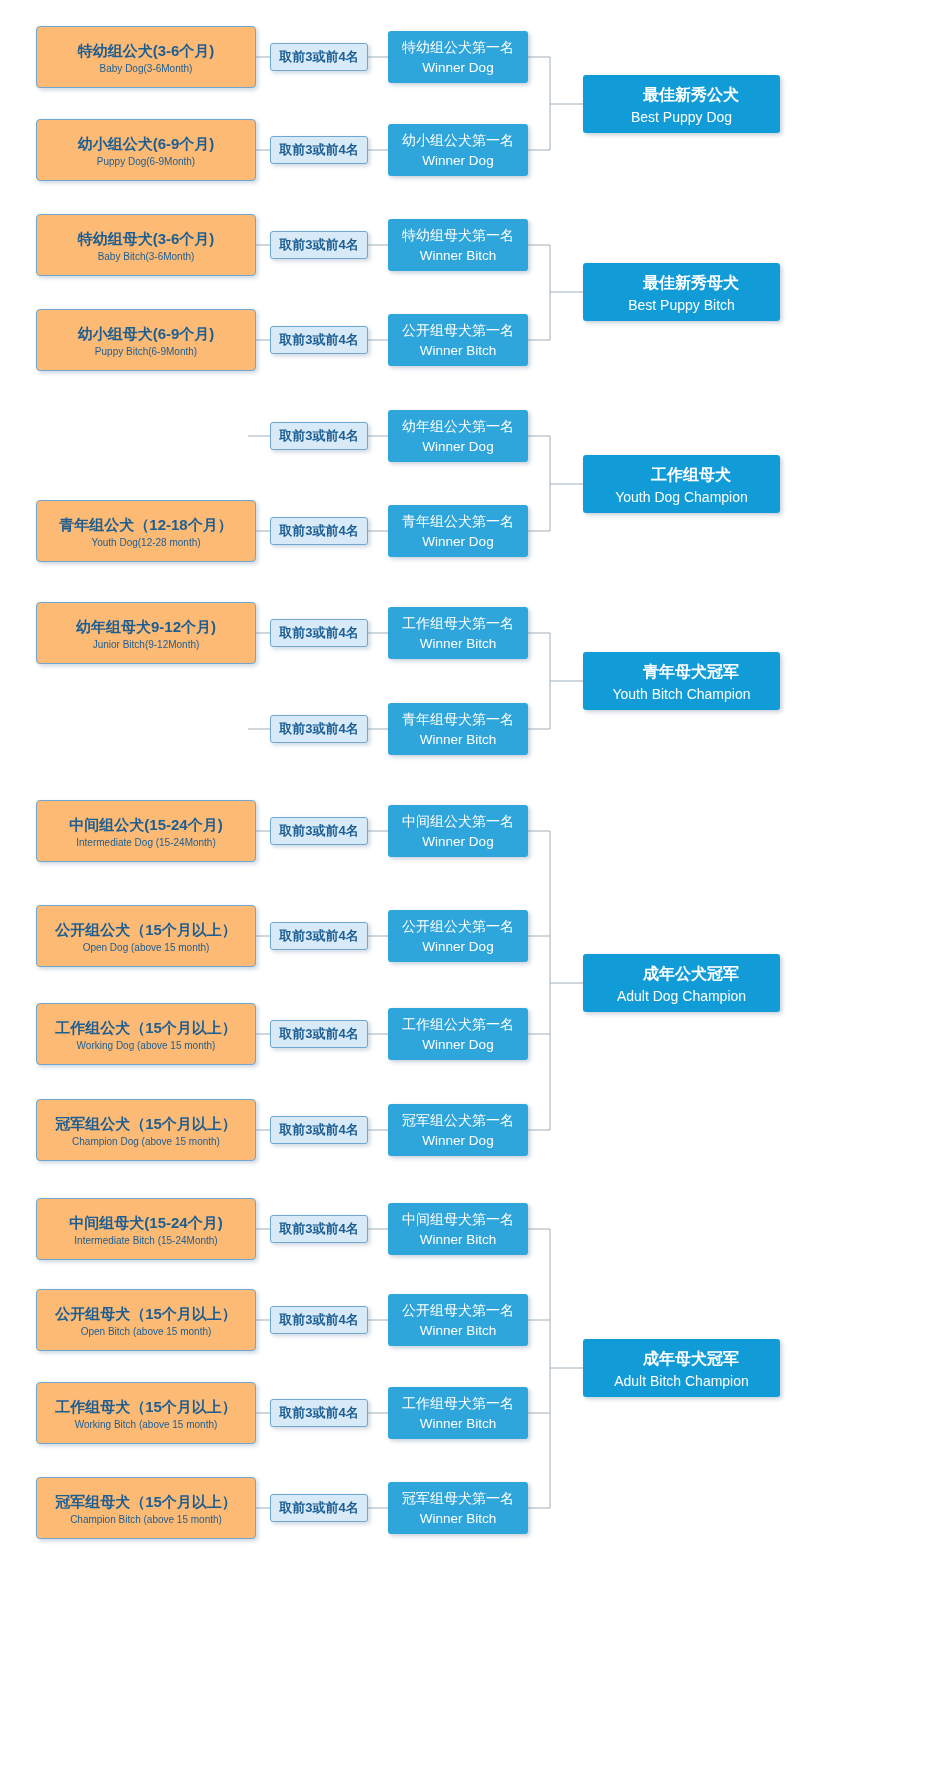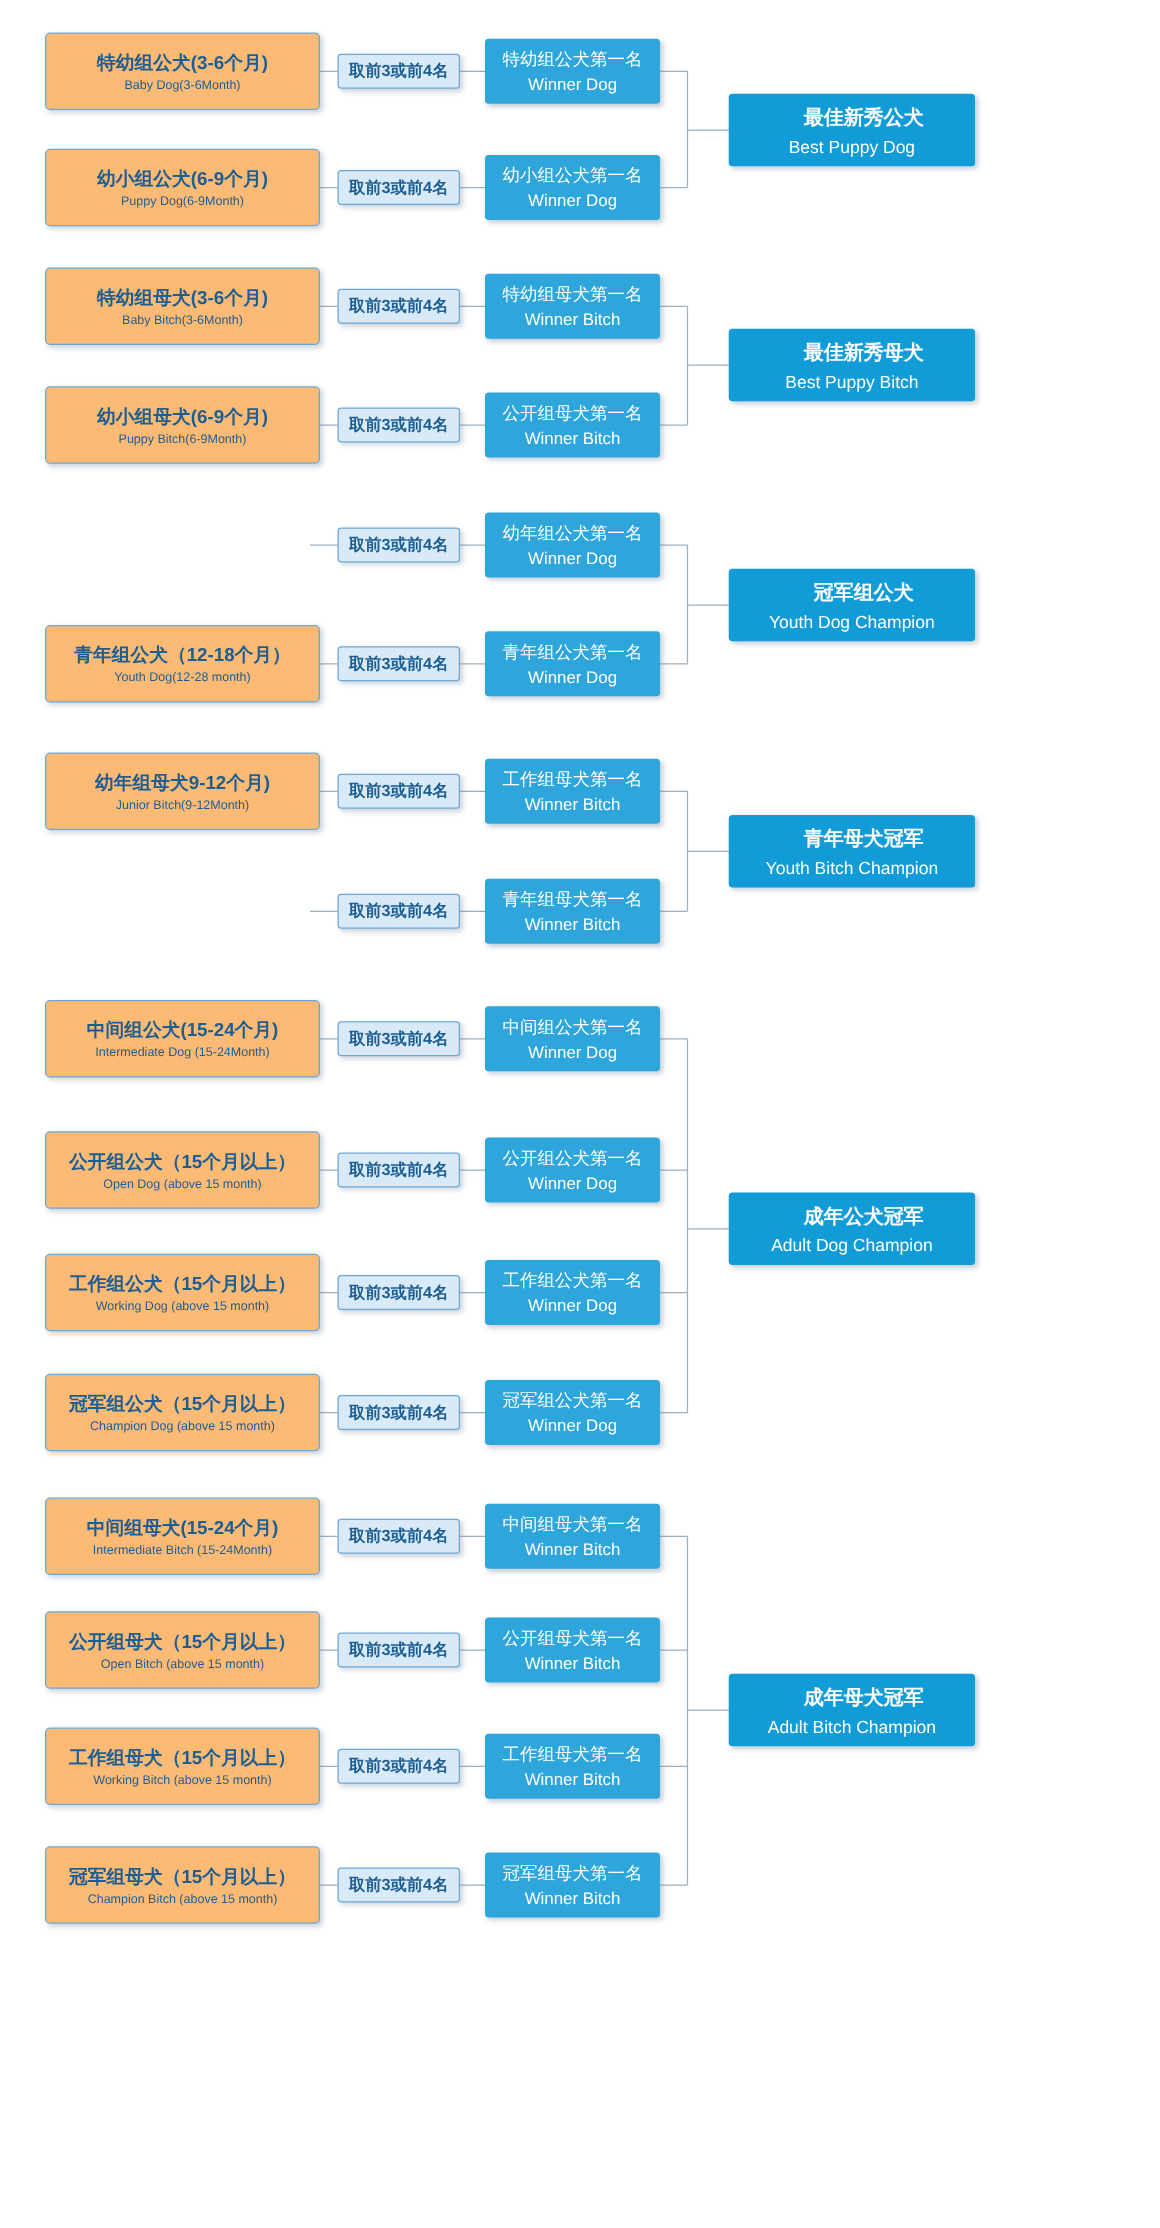--- a/index.html
+++ b/index.html
@@ -158,21 +158,21 @@
     <div class="cn">青年组公犬（12-18个月）</div>
     <div class="en">Youth Dog(12-28 month)</div>
   </div>
   <div class="box qual-box" style="top:517px">取前3或前4名</div>
   <div class="box winner-box" style="top:505px">
     <div class="cn">青年组公犬第一名</div>
     <div class="en">Winner Dog</div>
   </div>
 
   <div class="box champion-box" style="top:455px">
-    <div class="cn">冠军组公犬</div>
+    <div class="cn">工作组母犬</div>
     <div class="en">Youth Dog Champion</div>
   </div>
 
   <div class="box class-box" style="top:602px">
     <div class="cn">幼年组母犬9-12个月)</div>
     <div class="en">Junior Bitch(9-12Month)</div>
   </div>
   <div class="box qual-box" style="top:619px">取前3或前4名</div>
   <div class="box winner-box" style="top:607px">
     <div class="cn">工作组母犬第一名</div>

